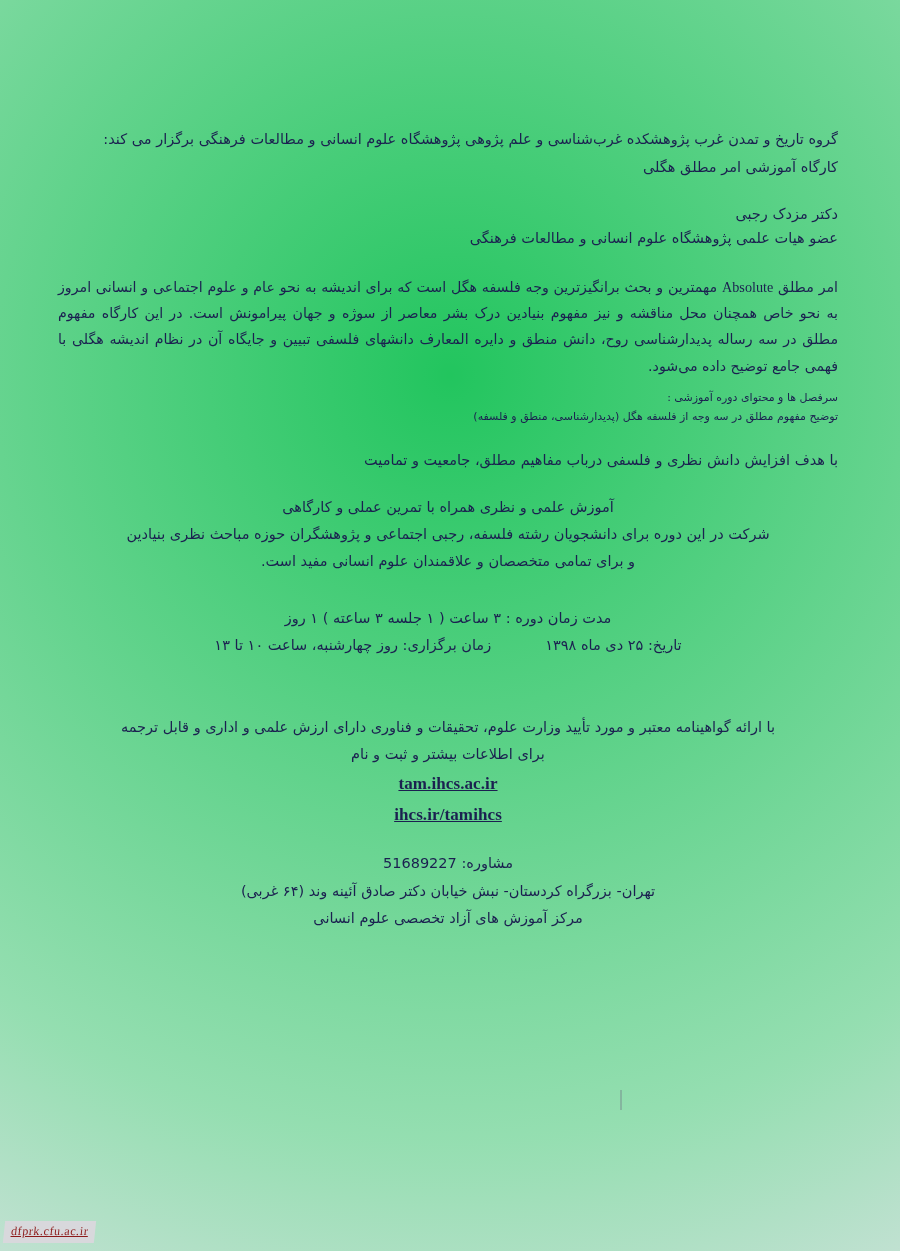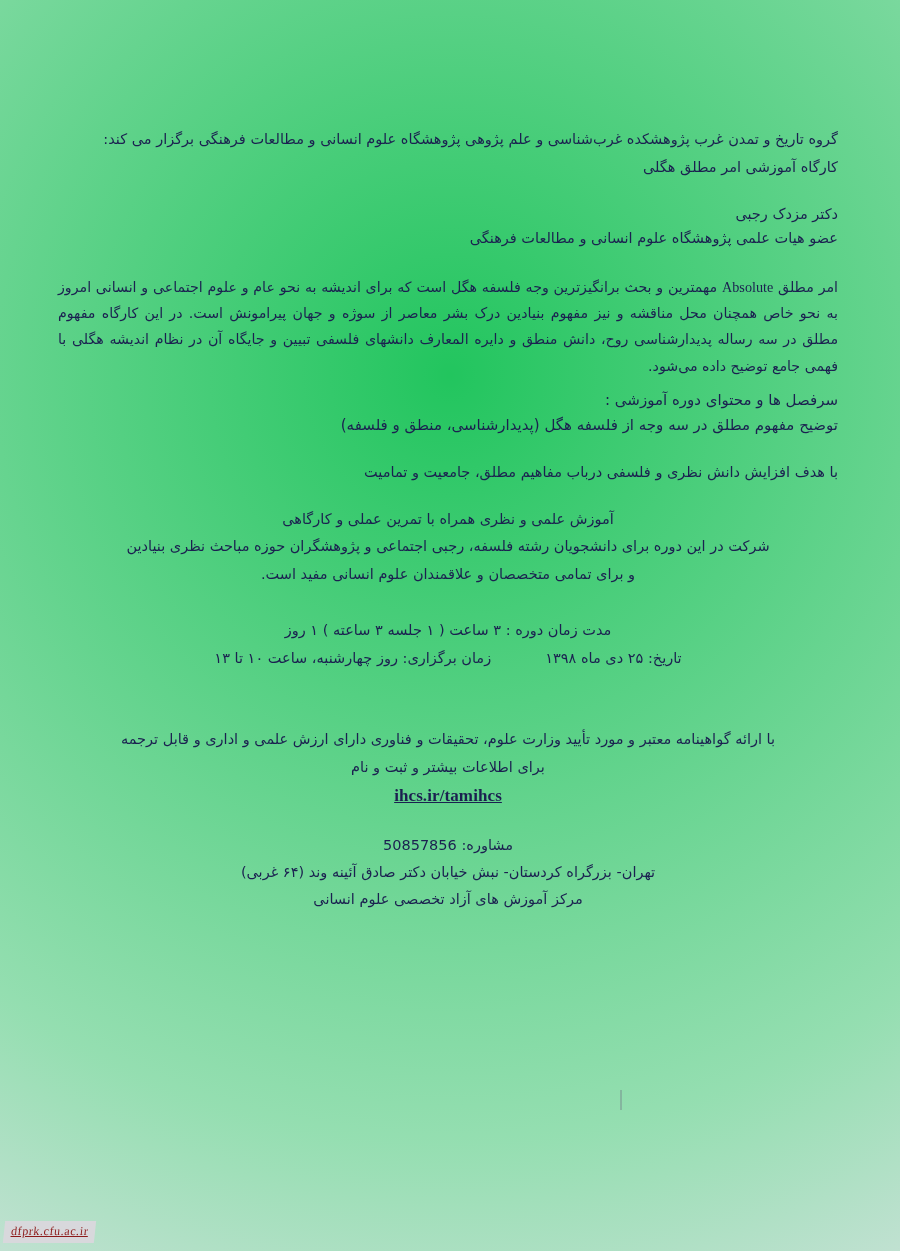--- a/index.html
+++ b/index.html
@@ -38,21 +38,21 @@
     text-align: right;
     color: #1b2050;
   }
   .line {
     font-size: 14.5px;
     line-height: 1.55;
     margin: 0 0 2px 0;
     letter-spacing: 0.1px;
   }
   .blk { margin-bottom: 14px; }
-  .small { font-size: 15px; }
+  .small { font-size: 11px; }
 
   .header-block .line { margin-bottom: 6px; }
 
   .para {
     font-size: 14.2px;
     line-height: 1.85;
     text-align: justify;
     text-align-last: right;
     margin: 0;
   }
@@ -158,27 +158,28 @@
     </div>
 
     <div class="spacer-m"></div>
 
 
     <div class="spacer-m"></div>
 
     <div class="centerblock blk">
       <p class="line">با ارائه گواهینامه معتبر و مورد تأیید وزارت علوم، تحقیقات و فناوری دارای ارزش علمی و اداری و قابل ترجمه</p>
       <p class="line">برای اطلاعات بیشتر و ثبت و نام</p>
+      <p class="line"><a class="link" href="#">tam.ihcs.ac.ir</a></p>
       <p class="line"><a class="link" href="#">ihcs.ir/tamihcs</a></p>
     </div>
 
     <div class="spacer-s"></div>
 
     <div class="centerblock">
-      <p class="line">مشاوره: 50857856</p>
+      <p class="line">مشاوره: 51689227</p>
       <p class="line">تهران- بزرگراه کردستان- نبش خیابان دکتر صادق آئینه وند (۶۴ غربی)</p>
       <p class="line">مرکز آموزش های آزاد تخصصی علوم انسانی</p>
     </div>
 
   </div>
 
   <div class="tiny-mark"></div>
 
   <div class="footer-stamp">dfprk.cfu.ac.ir</div>
 </div>

